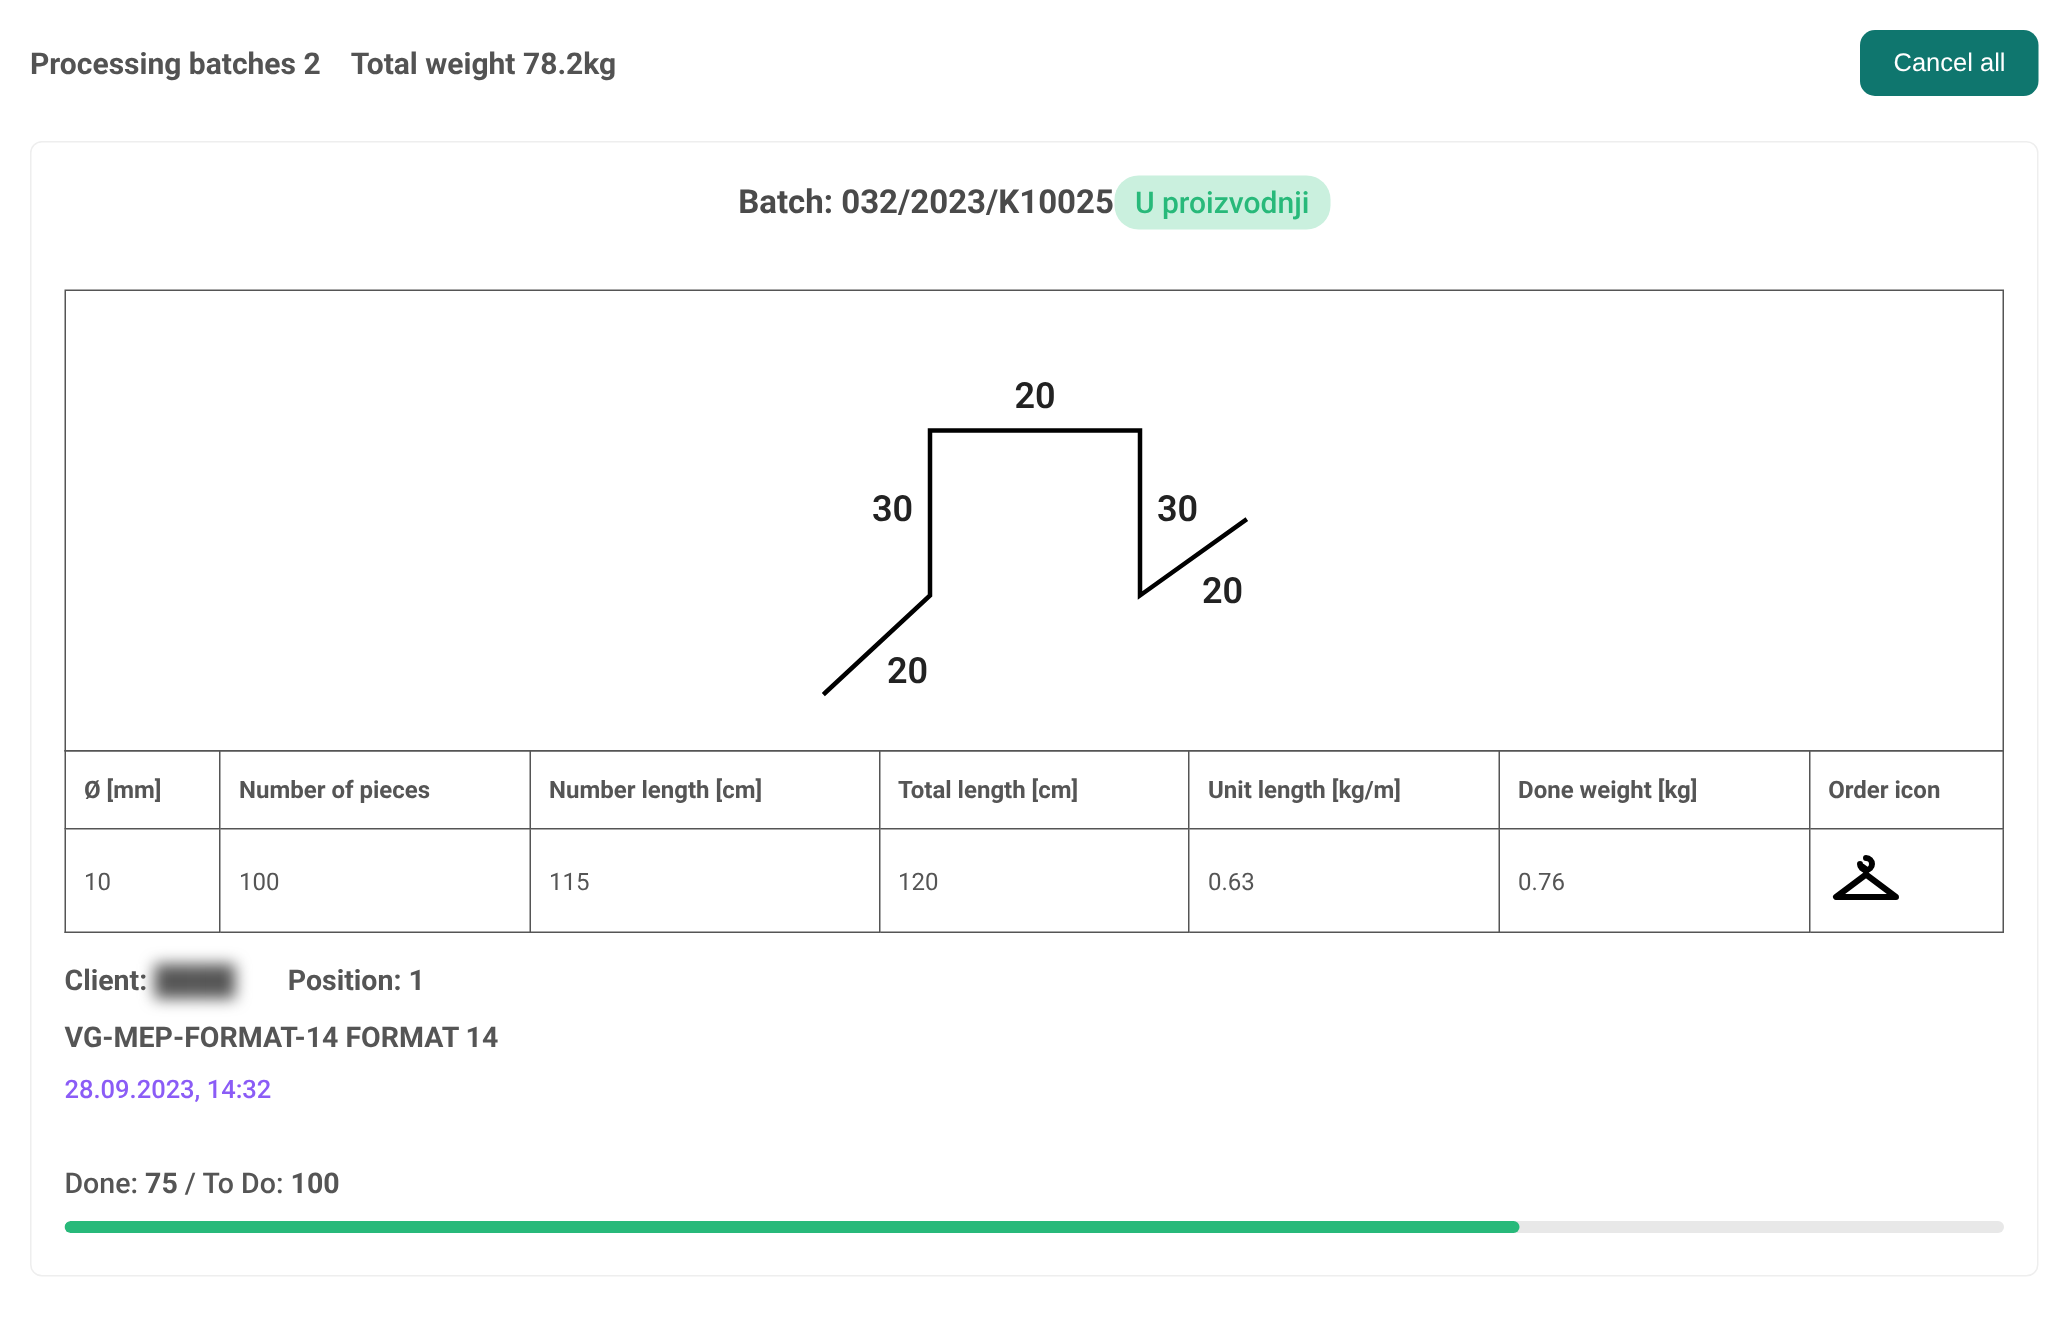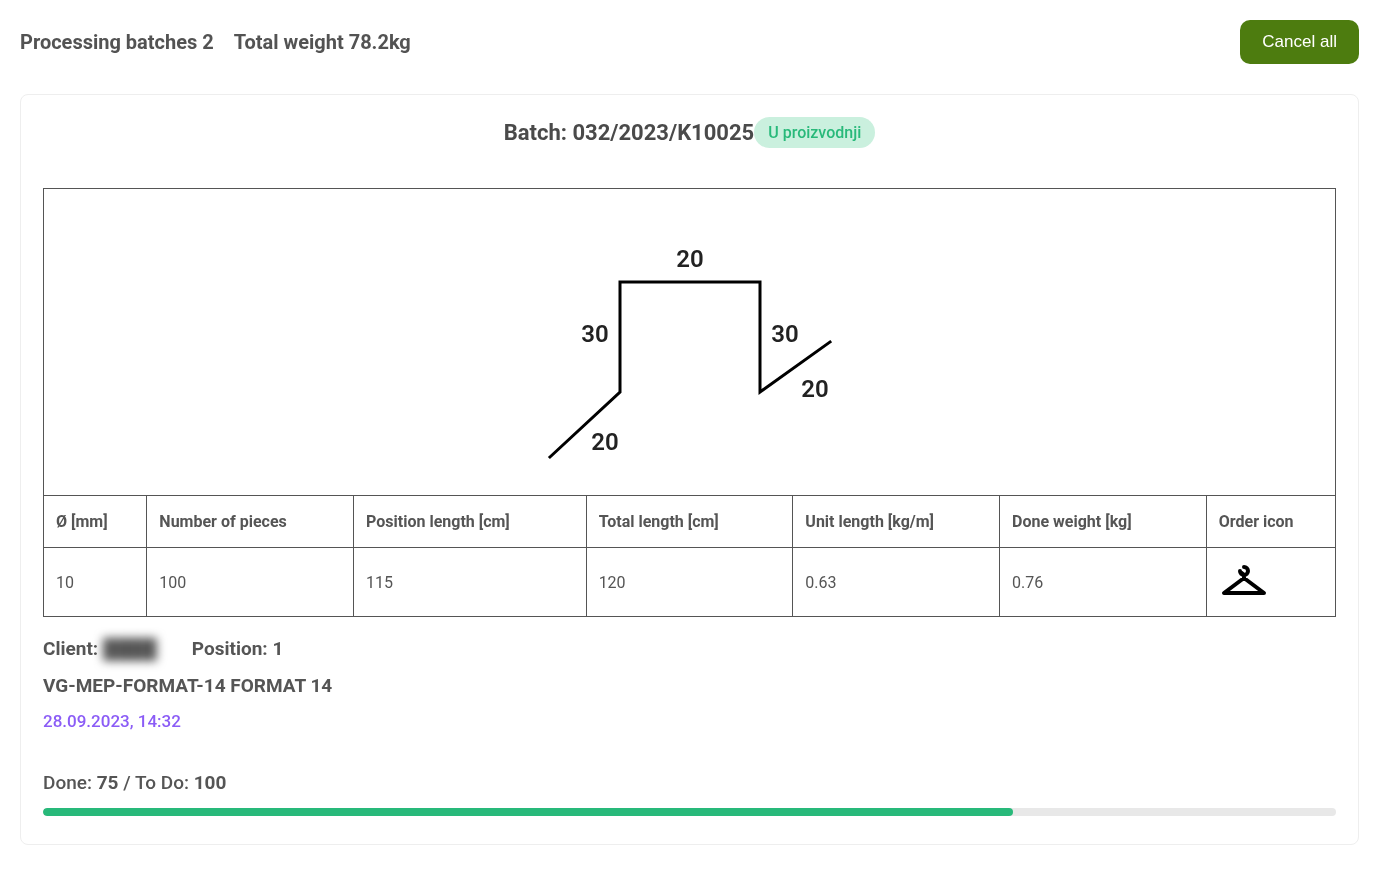--- a/index.html
+++ b/index.html
@@ -18,21 +18,21 @@
   }
   .header-titles {
     display: flex;
     gap: 20px;
     font-size: 20px;
     font-weight: 700;
     color: #535353;
     align-items: flex-end;
   }
   .cancel-btn {
-    background: #4d7c0f;
+    background: #0f766e;
     color: #fff;
     border: none;
     border-radius: 10px;
     padding: 12px 22px;
     font-size: 17px;
     font-weight: 500;
     cursor: pointer;
   }
   .card {
     border: 1px solid #eee;
@@ -46,21 +46,21 @@
     margin-bottom: 40px;
   }
   .batch-title {
     font-size: 22px;
     font-weight: 700;
     color: #4a4a4a;
   }
   .status-badge {
     background: #caf0de;
     color: #28b97a;
-    font-size: 16px;
+    font-size: 20px;
     font-weight: 500;
     padding: 6px 14px;
     border-radius: 16px;
   }
   .diagram-box {
     border: 1px solid #555;
     width: 100%;
     height: 308px;
     position: relative;
     display: flex;
@@ -163,21 +163,21 @@
       <text x="95" y="238" font-size="24" font-weight="600" text-anchor="middle" fill="#222">20</text>
       <text x="305" y="185" font-size="24" font-weight="600" text-anchor="middle" fill="#222">20</text>
     </svg>
   </div>
 
   <table class="data-table">
     <thead>
       <tr>
         <th style="width:8%">Ø [mm]</th>
         <th style="width:16%">Number of pieces</th>
-        <th style="width:18%">Position length [cm]</th>
+        <th style="width:18%">Number length [cm]</th>
         <th style="width:16%">Total length [cm]</th>
         <th style="width:16%">Unit length [kg/m]</th>
         <th style="width:16%">Done weight [kg]</th>
         <th style="width:10%">Order icon</th>
       </tr>
     </thead>
     <tbody>
       <tr>
         <td>10</td>
         <td>100</td>

